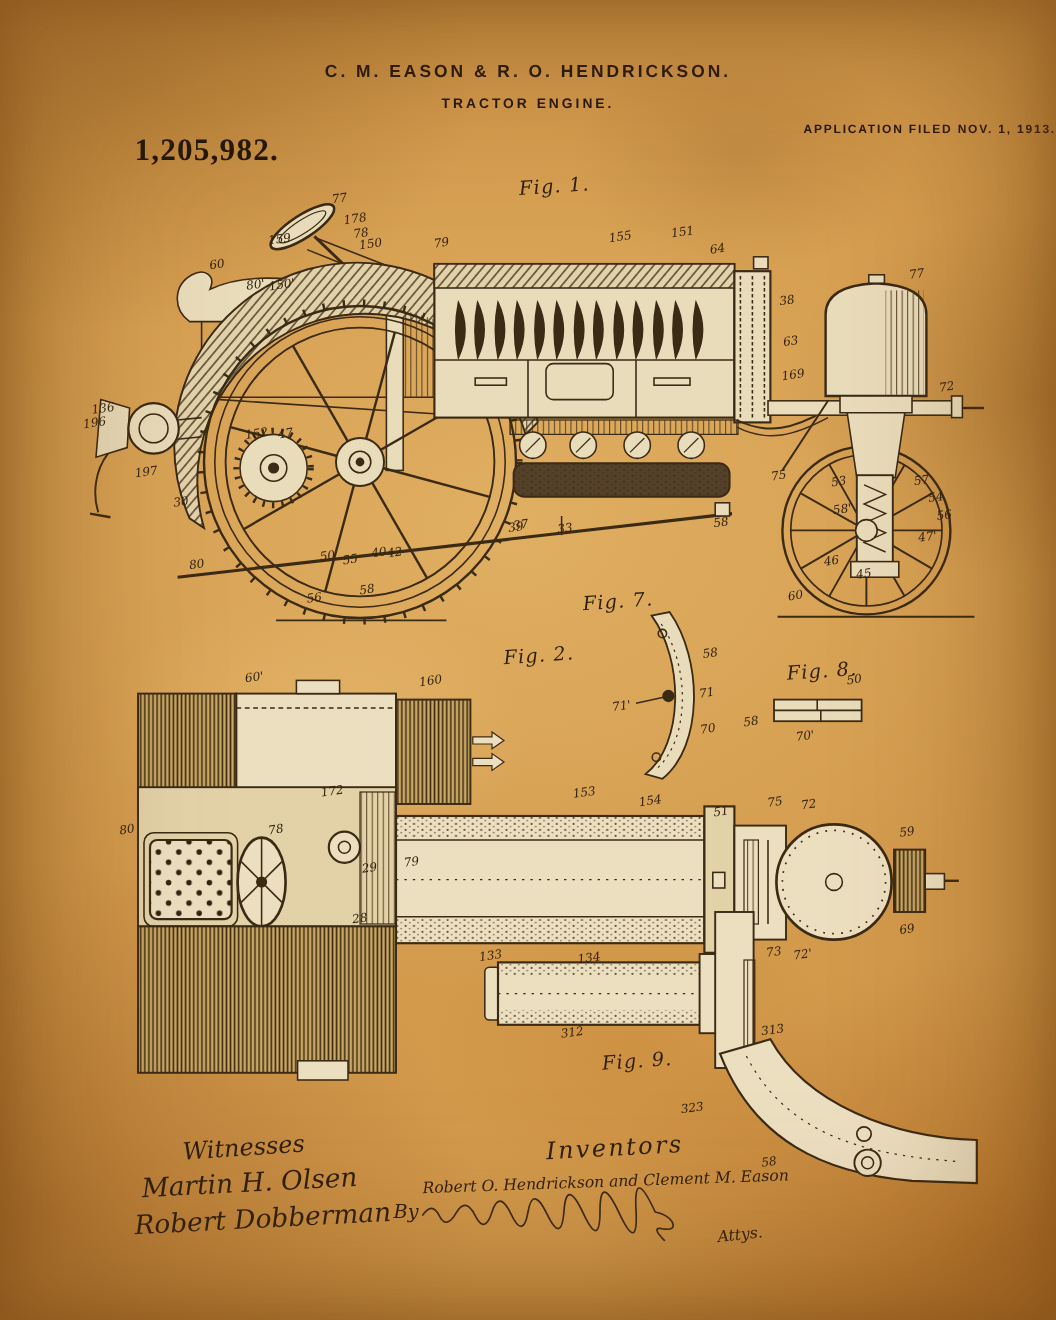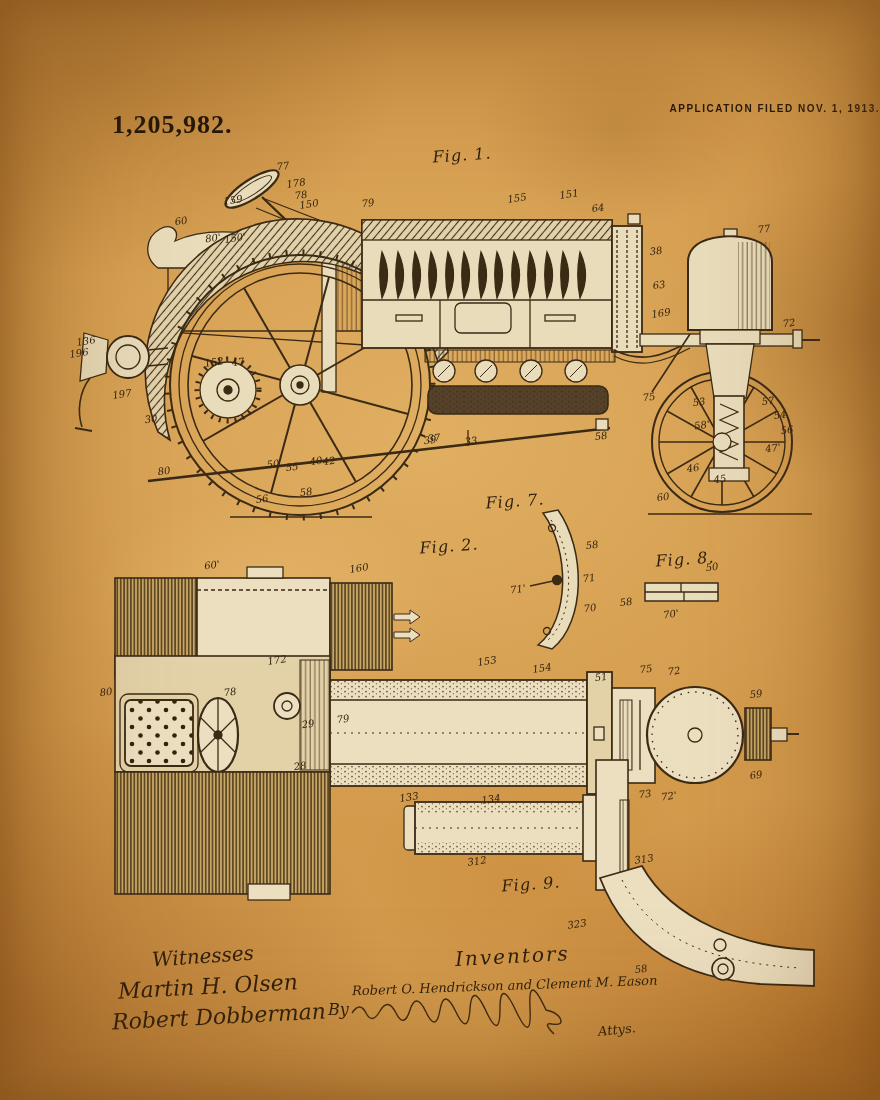--- a/index.html
+++ b/index.html
@@ -276,20 +276,22 @@
           <circle cx="723" cy="969" r="5"></circle>
         <circle cx="720" cy="945" r="6" fill="#ecdfc0" stroke-width="1.4"></circle>
       </g>
 
       <g stroke-width="1.4">
         <path d="M352,1013 q8,-12 14,0 t14,-2 t16,2 t14,-3 t16,2 t14,-2 t16,2 t14,-3 t16,2 t14,-2 t16,2 t14,-3 t16,2 q10,2 14,8 q4,8 -8,6 q-10,-2 2,10"></path>
       </g>
     </g>
   </svg>
 
+  <div class="hdr sans" id="inventors-line">C. M. EASON &amp; R. O. HENDRICKSON.</div>
+  <div class="hdr sans" id="title-line">TRACTOR ENGINE.</div>
   <div class="hdr sans" id="application-line">APPLICATION FILED NOV. 1, 1913.</div>
   <div class="hdr" id="patent-number">1,205,982.</div>
 
   <div id="fig-layer">
       <span class="script fig-label" style="left: 462px; top: 155px; transform: translate(-50%, -50%) rotate(-4deg);">Fig. 1.</span>
       <span class="script fig-label" style="left: 515px; top: 501px; transform: translate(-50%, -50%) rotate(-4deg);">Fig. 7.</span>
       <span class="script fig-label" style="left: 449px; top: 546px; transform: translate(-50%, -50%) rotate(-4deg);">Fig. 2.</span>
       <span class="script fig-label" style="left: 685px; top: 559px; transform: translate(-50%, -50%) rotate(-4deg);">Fig. 8.</span>
       <span class="script fig-label" style="left: 531px; top: 884px; transform: translate(-50%, -50%) rotate(-4deg);">Fig. 9.</span>
     </div>

